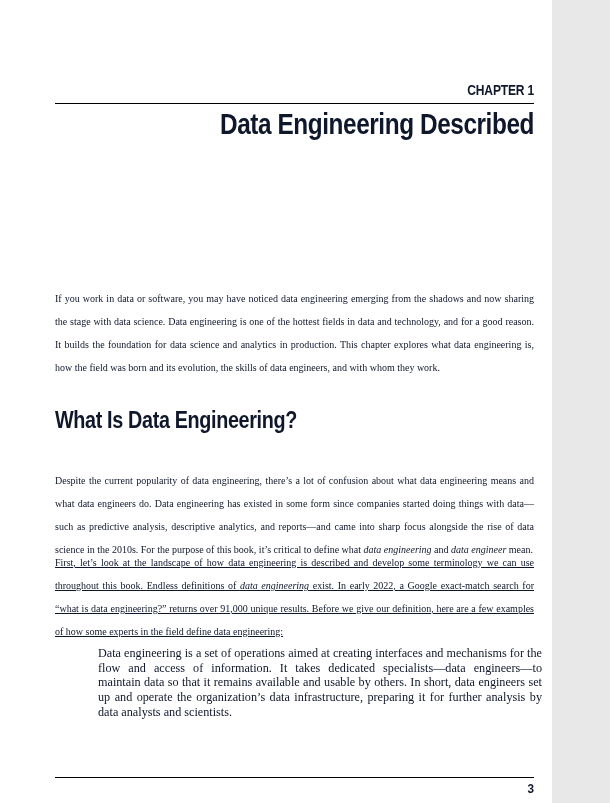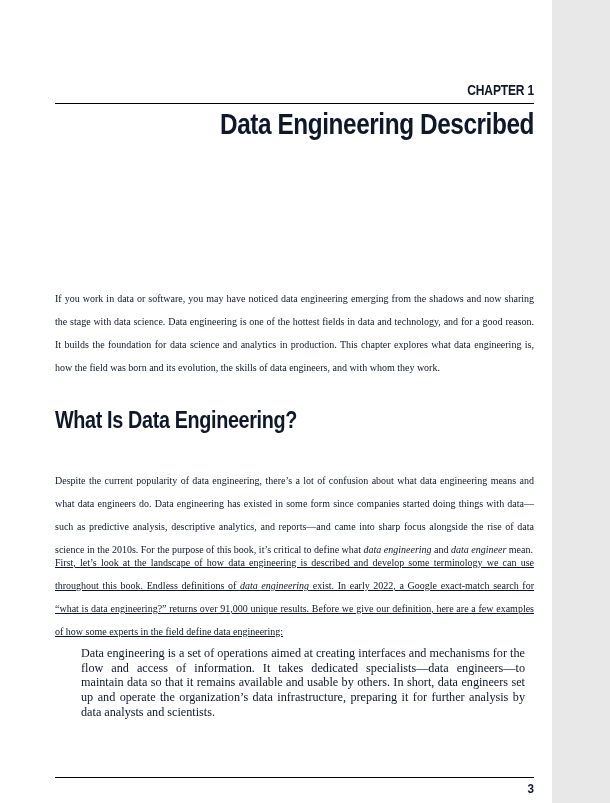--- a/index.html
+++ b/index.html
@@ -47,21 +47,21 @@
   #paragraph-confusion { top: 441px; margin-top: 28px; }
   #paragraph-landscape { top: 551px; text-decoration: underline; }
   .section-heading {
     position: absolute; top: 406px; left: 55px; width: 479px;
     font-family: "Liberation Sans", sans-serif;
     font-weight: 700; font-size: 23px; line-height: 28px;
     letter-spacing: -0.4px;
     transform: scaleX(0.86); transform-origin: 0 50%;
   }
   .definition-quote {
-    position: absolute; top: 646px; left: 81px; width: 444px;
+    position: absolute; top: 646px; left: 98px; width: 444px;
     font-size: 12.2px; line-height: 14.7px;
     text-align: justify;
     hyphens: auto; -webkit-hyphens: auto;
   }
   em { font-style: italic; }
   
   .footer-rule {
     position: absolute; top: 777px; left: 55px; width: 479px;
     border-top: 1.5px solid #000;
   }

